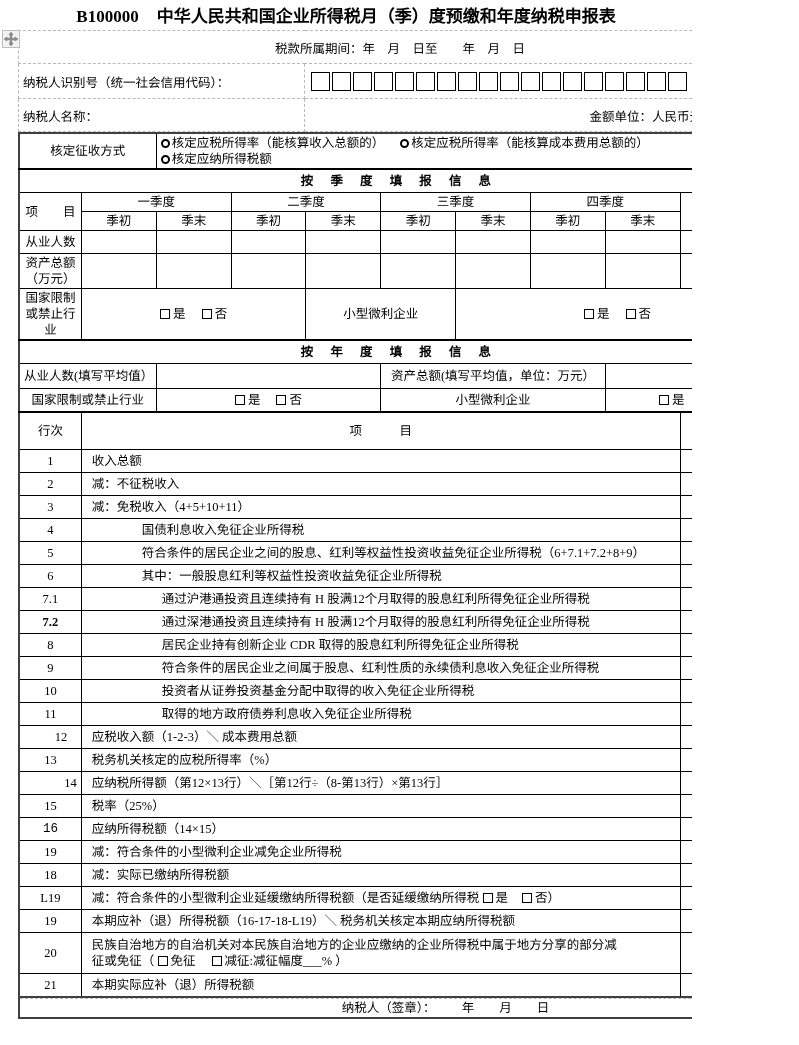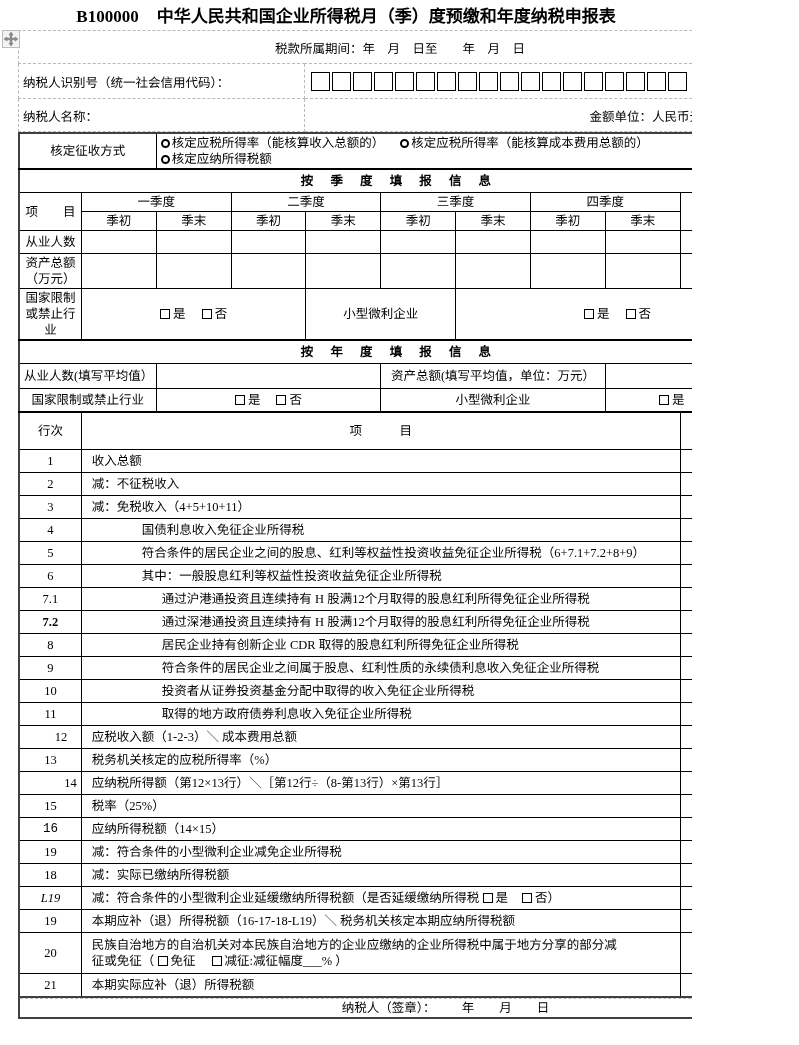--- a/index.html
+++ b/index.html
@@ -378,21 +378,21 @@
           <td></td>
         </tr>
         <tr>
           <td class="row-num" style="height: 20px;">18</td>
           <td colspan="8">
             <div class="ind0">减：实际已缴纳所得税额</div>
           </td>
           <td></td>
         </tr>
         <tr>
-          <td class="row-num" style="height: 20px; font-style: italic;">L19</td>
+          <td class="row-num" style="height: 20px;">L19</td>
           <td colspan="8">
             <div class="ind0"><span>减：符合条件的小型微利企业延缓缴纳所得税额（是否延缓缴纳所得税 </span><span class="chk"></span><span>是</span><span class="gap-sm"></span><span class="chk"></span><span>否）</span></div>
           </td>
           <td></td>
         </tr>
         <tr>
           <td class="row-num" style="height: 20px;">19</td>
           <td colspan="8">
             <div class="ind0">本期应补（退）所得税额（16-17-18-L19）＼ 税务机关核定本期应纳所得税额</div>
           </td>

